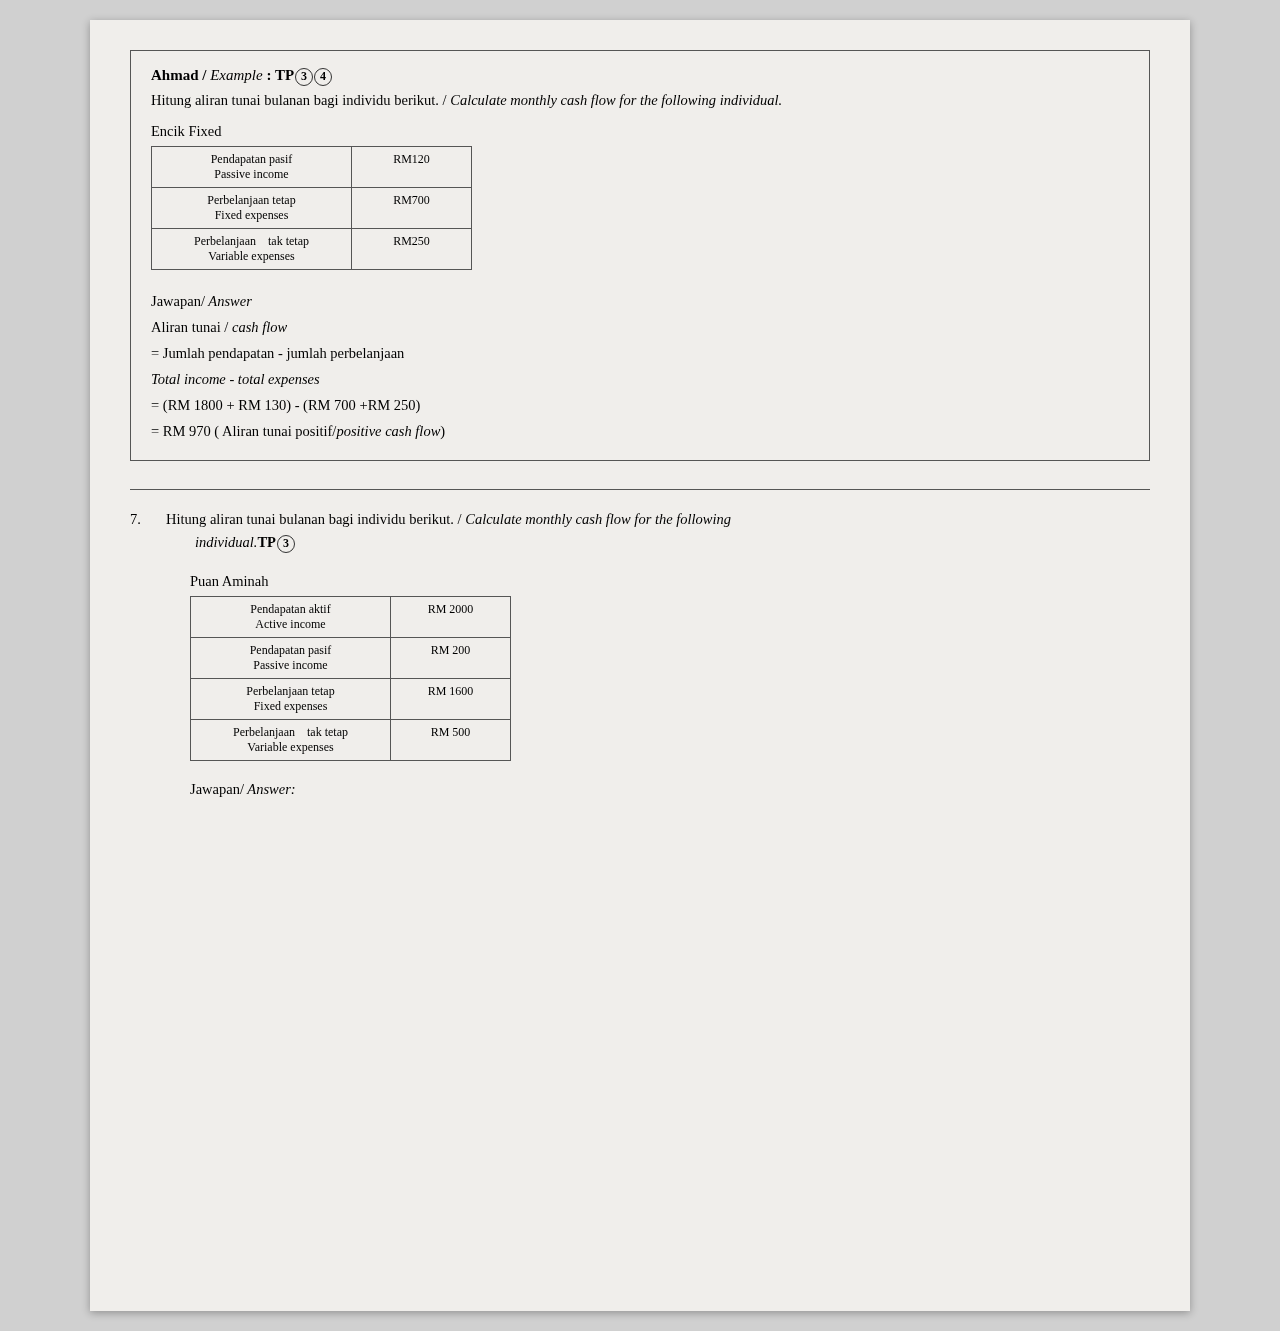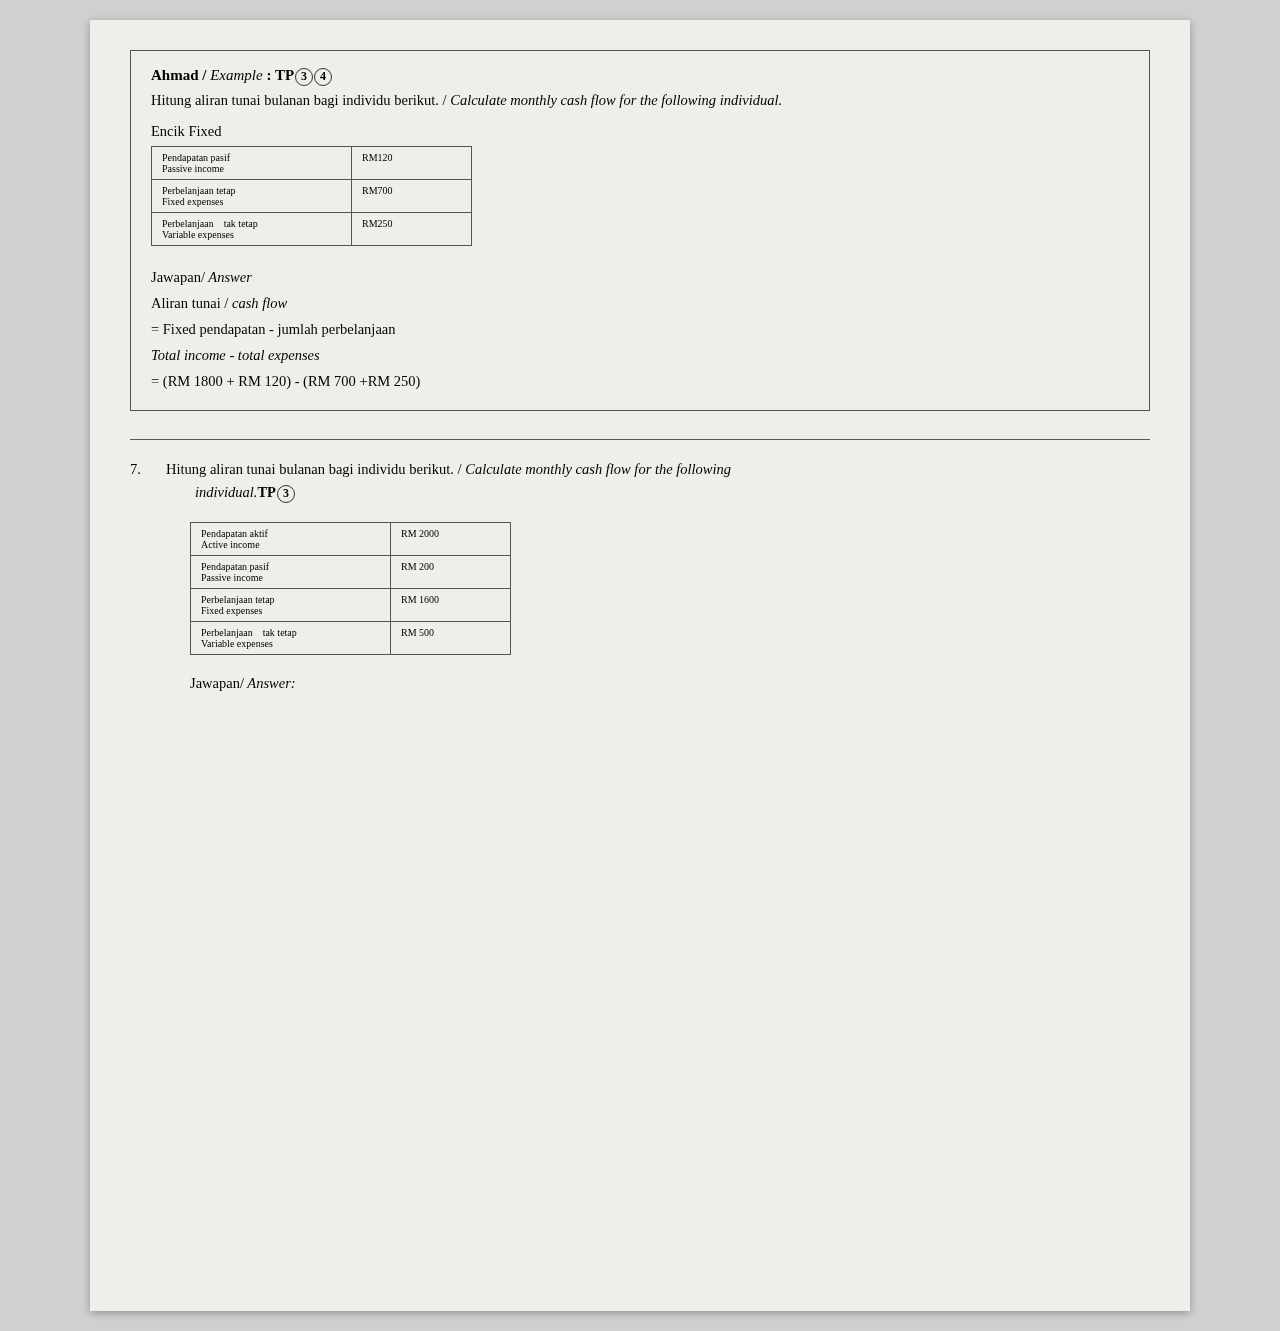--- a/index.html
+++ b/index.html
@@ -59,22 +59,23 @@
 
     table.data-table {
       border-collapse: collapse;
       margin-bottom: 18px;
       min-width: 320px;
     }
 
     table.data-table td {
       border: 1.5px solid #555;
       padding: 5px 10px;
-      font-size: 10px;
+      font-size: 12px;
       vertical-align: top;
+      text-align: center;
     }
 
     table.data-table td:first-child {
       width: 200px;
     }
 
     table.data-table td:last-child {
       width: 120px;
     }
 
@@ -182,39 +183,43 @@
       </tbody>
     </table>
 
     <div class="answer-section">
       <div>
         <span>Jawapan/</span><em> Answer</em>
       </div>
       <div>
         <span>Aliran tunai /</span><em> cash flow</em>
       </div>
-      <div>= Fixed pendapatan - jumlah perbelanjaan</div>
+      <div>= Jumlah pendapatan - jumlah perbelanjaan</div>
       <div><em>  Total income - total expenses</em></div>
-      <div>= (RM 1800 + RM 120) - (RM 700 +RM 250)</div>
+      <div>= (RM 1800 + RM 130) - (RM 700 +RM 250)</div>
+      <div>
+        <span>= RM 970 ( Aliran tunai positif/</span><em>positive cash flow</em><span>)</span>
+      </div>
     </div>
 
   </div>
 
   <div class="question-block">
 
     <div class="question-header">
       <span class="question-number">7.</span>
       <div class="question-text">
         <span>Hitung aliran tunai bulanan bagi individu berikut. /</span><em> Calculate monthly cash flow for  the following</em><br>
         &nbsp;&nbsp;&nbsp;&nbsp;&nbsp;&nbsp;&nbsp;&nbsp;<em>individual.</em><strong>TP</strong><span class="circle-num">3</span>
       </div>
     </div>
 
     <div style="padding-left: 60px;">
 
+      <div class="person-name">Puan Aminah</div>
 
       <table class="data-table">
         <tbody>
           <tr>
             <td>
               <div>Pendapatan aktif</div>
               <div class="italic-cell">Active income</div>
             </td>
             <td>RM 2000</td>
           </tr>

